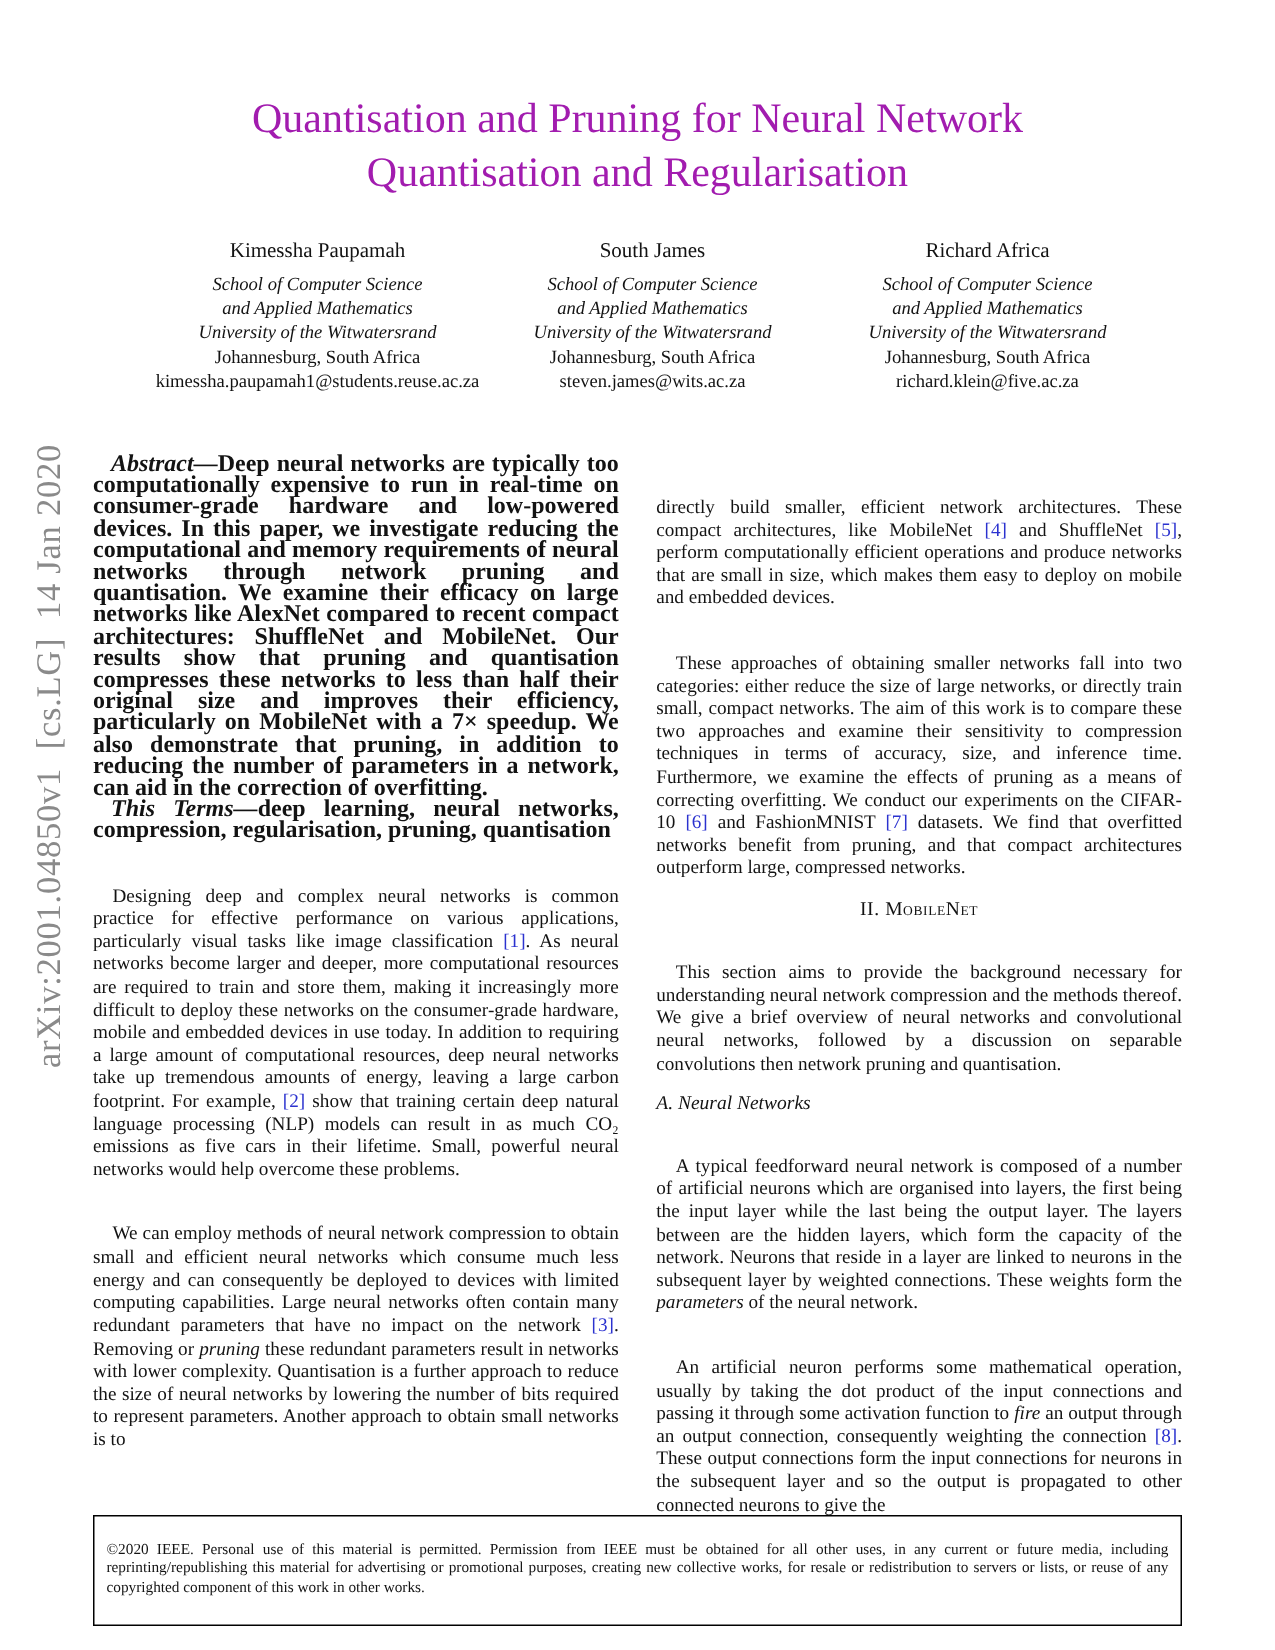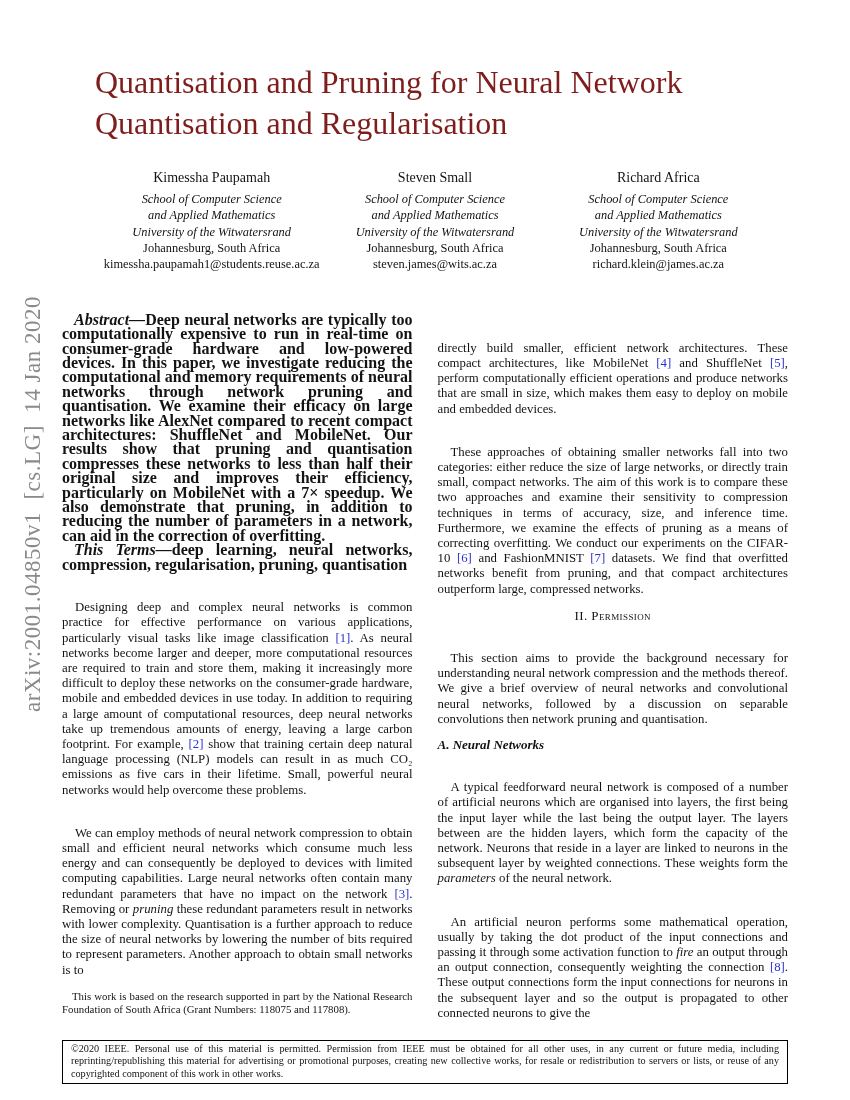--- a/index.html
+++ b/index.html
@@ -18,24 +18,25 @@
     writing-mode: vertical-rl;
     transform: rotate(180deg);
     font-size: 23px;
     letter-spacing: 0.5px;
     color: var(--arxiv-color, #8a8a8a);
     white-space: pre;
   }
   .title-block {
     margin: 62px auto 0;
     max-width: 660px;
-    font-size: 32px;
+    text-align: center;
+    font-size: 28px;
     font-weight: normal;
     line-height: 1.28;
-    color: #7f1d1d;
+    color: #a21caf;
   }
   .authors {
     display: flex;
     margin: 26px 80px 0 100px;
   }
   .author { flex: 1; text-align: center; }
   .author-name { font-size: 14px; margin-bottom: 5px; }
   .affil { font-style: italic; font-size: 12.4px; line-height: 1.32; }
   .plain { font-size: 12.4px; line-height: 1.32; }
   .columns {
@@ -61,37 +62,37 @@
   h2.sec {
     font-size: 13px;
     font-weight: normal;
     font-variant: small-caps;
     letter-spacing: 0.4px;
     text-align: center;
     margin: 11px 0 7px;
   }
   h3.subsec {
     font-size: 13px;
-    font-weight: bold;
+    font-weight: normal;
     font-style: italic;
     text-align: left;
     margin: 10px 0 6px;
   }
   .footnote {
     font-size: 10.8px;
     line-height: 13px;
     margin-top: 12px;
     text-indent: 10px;
   }
   .cite { color: var(--cite-color, #2b32cf); }
   .copyright {
     position: absolute;
     left: 62px; right: 62px; bottom: 16px;
     border: 1px solid #000;
-    padding: 2px 8px;
+    padding: 17px 8px;
     font-size: 10.2px;
     line-height: 12.8px;
     text-align: justify;
   }
 </style>
 </head>
 <body>
 
 <div class="page">
 
@@ -105,49 +106,48 @@
   <div class="authors">
     <div class="author">
       <div class="author-name">Kimessha Paupamah</div>
       <div class="affil">School of Computer Science</div>
       <div class="affil">and Applied Mathematics</div>
       <div class="affil">University of the Witwatersrand</div>
       <div class="plain">Johannesburg, South Africa</div>
       <div class="plain">kimessha.paupamah1@students.reuse.ac.za</div>
     </div>
     <div class="author">
-      <div class="author-name">Steven Small</div>
+      <div class="author-name">South James</div>
       <div class="affil">School of Computer Science</div>
       <div class="affil">and Applied Mathematics</div>
       <div class="affil">University of the Witwatersrand</div>
       <div class="plain">Johannesburg, South Africa</div>
       <div class="plain">steven.james@wits.ac.za</div>
     </div>
     <div class="author">
       <div class="author-name">Richard Africa</div>
       <div class="affil">School of Computer Science</div>
       <div class="affil">and Applied Mathematics</div>
       <div class="affil">University of the Witwatersrand</div>
       <div class="plain">Johannesburg, South Africa</div>
-      <div class="plain">richard.klein@james.ac.za</div>
+      <div class="plain">richard.klein@five.ac.za</div>
     </div>
   </div>
 
   <div class="columns">
     <div class="col">
         <p class="lead-para"><span class="lead">Abstract—</span>Deep neural networks are typically too computationally expensive to run in real-time on consumer-grade hardware and low-powered devices. In this paper, we investigate reducing the computational and memory requirements of neural networks through network pruning and quantisation. We examine their efficacy on large networks like AlexNet compared to recent compact architectures: ShuffleNet and MobileNet. Our results show that pruning and quantisation compresses these networks to less than half their original size and improves their efficiency, particularly on MobileNet with a 7× speedup. We also demonstrate that pruning, in addition to reducing the number of parameters in a network, can aid in the correction of overfitting.</p>
         <p class="lead-para"><span class="lead">This Terms—</span>deep learning, neural networks, compression, regularisation, pruning, quantisation</p>
         <p class="para">Designing deep and complex neural networks is common practice for effective performance on various applications, particularly visual tasks like image classification <span class="cite">[1]</span>. As neural networks become larger and deeper, more computational resources are required to train and store them, making it increasingly more difficult to deploy these networks on the consumer-grade hardware, mobile and embedded devices in use today. In addition to requiring a large amount of computational resources, deep neural networks take up tremendous amounts of energy, leaving a large carbon footprint. For example, <span class="cite">[2]</span> show that training certain deep natural language processing (NLP) models can result in as much CO₂ emissions as five cars in their lifetime. Small, powerful neural networks would help overcome these problems.</p>
         <p class="para">We can employ methods of neural network compression to obtain small and efficient neural networks which consume much less energy and can consequently be deployed to devices with limited computing capabilities. Large neural networks often contain many redundant parameters that have no impact on the network <span class="cite">[3]</span>. Removing or <em>pruning</em> these redundant parameters result in networks with lower complexity. Quantisation is a further approach to reduce the size of neural networks by lowering the number of bits required to represent parameters. Another approach to obtain small networks is to</p>
-        <p class="footnote">This work is based on the research supported in part by the National Research Foundation of South Africa (Grant Numbers: 118075 and 117808).</p>
       </div>
     <div class="col">
         <p class="para noindent">directly build smaller, efficient network architectures. These compact architectures, like MobileNet <span class="cite">[4]</span> and ShuffleNet <span class="cite">[5]</span>, perform computationally efficient operations and produce networks that are small in size, which makes them easy to deploy on mobile and embedded devices.</p>
         <p class="para">These approaches of obtaining smaller networks fall into two categories: either reduce the size of large networks, or directly train small, compact networks. The aim of this work is to compare these two approaches and examine their sensitivity to compression techniques in terms of accuracy, size, and inference time. Furthermore, we examine the effects of pruning as a means of correcting overfitting. We conduct our experiments on the CIFAR-10 <span class="cite">[6]</span> and FashionMNIST <span class="cite">[7]</span> datasets. We find that overfitted networks benefit from pruning, and that compact architectures outperform large, compressed networks.</p>
-        <h2 class="sec">II. Permission</h2>
+        <h2 class="sec">II. MobileNet</h2>
         <p class="para">This section aims to provide the background necessary for understanding neural network compression and the methods thereof. We give a brief overview of neural networks and convolutional neural networks, followed by a discussion on separable convolutions then network pruning and quantisation.</p>
         <h3 class="subsec">A. Neural Networks</h3>
         <p class="para">A typical feedforward neural network is composed of a number of artificial neurons which are organised into layers, the first being the input layer while the last being the output layer. The layers between are the hidden layers, which form the capacity of the network. Neurons that reside in a layer are linked to neurons in the subsequent layer by weighted connections. These weights form the <em>parameters</em> of the neural network.</p>
         <p class="para">An artificial neuron performs some mathematical operation, usually by taking the dot product of the input connections and passing it through some activation function to <em>fire</em> an output through an output connection, consequently weighting the connection <span class="cite">[8]</span>. These output connections form the input connections for neurons in the subsequent layer and so the output is propagated to other connected neurons to give the</p>
       </div>
   </div>
 
   <div class="copyright">©2020 IEEE. Personal use of this material is permitted. Permission from IEEE must be obtained for all other uses, in any current or future media, including reprinting/republishing this material for advertising or promotional purposes, creating new collective works, for resale or redistribution to servers or lists, or reuse of any copyrighted component of this work in other works.</div>
 
 </div>

